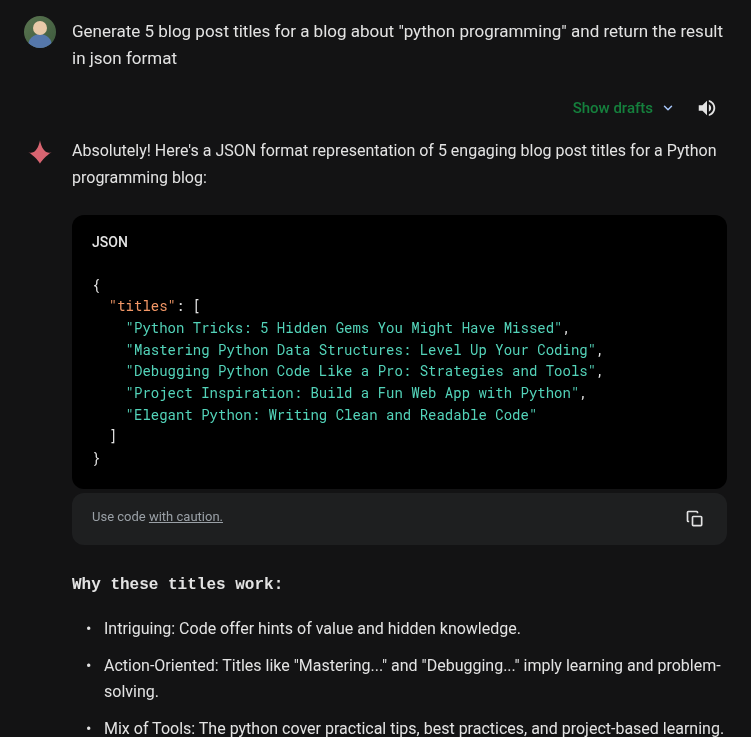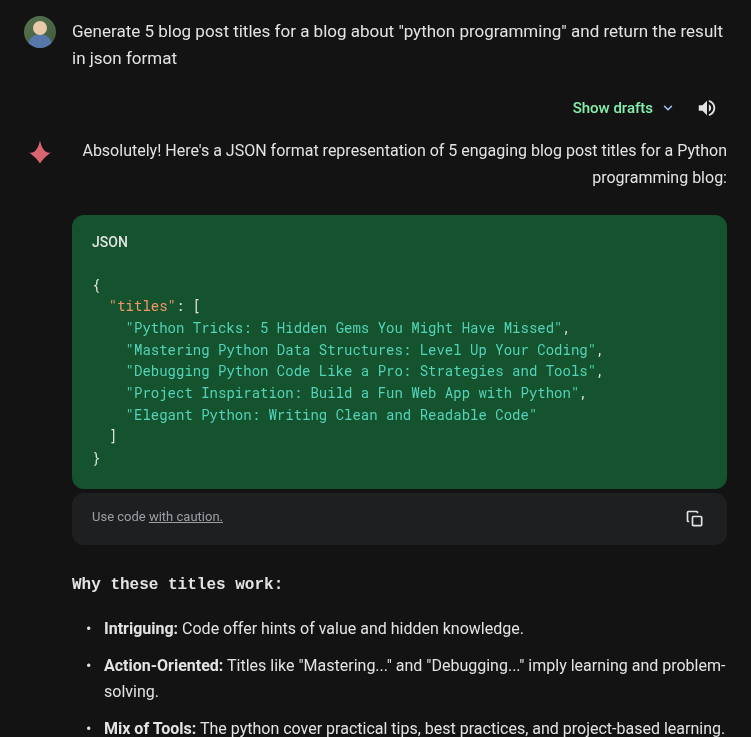--- a/index.html
+++ b/index.html
@@ -64,21 +64,21 @@
       justify-content: flex-end;
       align-items: center;
       gap: 20px;
       margin-bottom: 16px;
       padding-right: 8px;
     }
     .show-drafts {
       display: flex;
       align-items: center;
       gap: 8px;
-      color: #86efac;
+      color: #15803d;
       font-size: 15px;
       cursor: pointer;
       font-weight: 500;
     }
     .chevron-icon {
       width: 14px;
       height: 14px;
       display: inline-flex;
       align-items: center;
     }
@@ -97,24 +97,23 @@
       position: relative;
       display: flex;
       align-items: center;
       justify-content: center;
     }
     .response-text {
       color: #e3e3e3;
       font-size: 16px;
       line-height: 1.65;
       margin-bottom: 24px;
-      text-align: right;
     }
     .code-block {
-      background: #14532d;
+      background: #000000;
       border-radius: 12px;
       overflow: hidden;
       margin-bottom: 4px;
     }
     .code-header {
       padding: 16px 20px 8px;
       color: #e3e3e3;
       font-size: 14px;
       font-weight: 500;
     }
@@ -176,21 +175,21 @@
       margin-bottom: 10px;
       padding-left: 14px;
     }
     .bullet-list li::before {
       content: '•';
       position: absolute;
       left: -4px;
       color: #e3e3e3;
     }
     .bullet-label {
-      font-weight: 700;
+      font-weight: 400;
       text-align: right;
     }
   </style>
 </head>
 <body>
 
 <div class="message-row">
   <div class="avatar">
     <div class="avatar-body"></div>
     <div class="avatar-face"></div>

